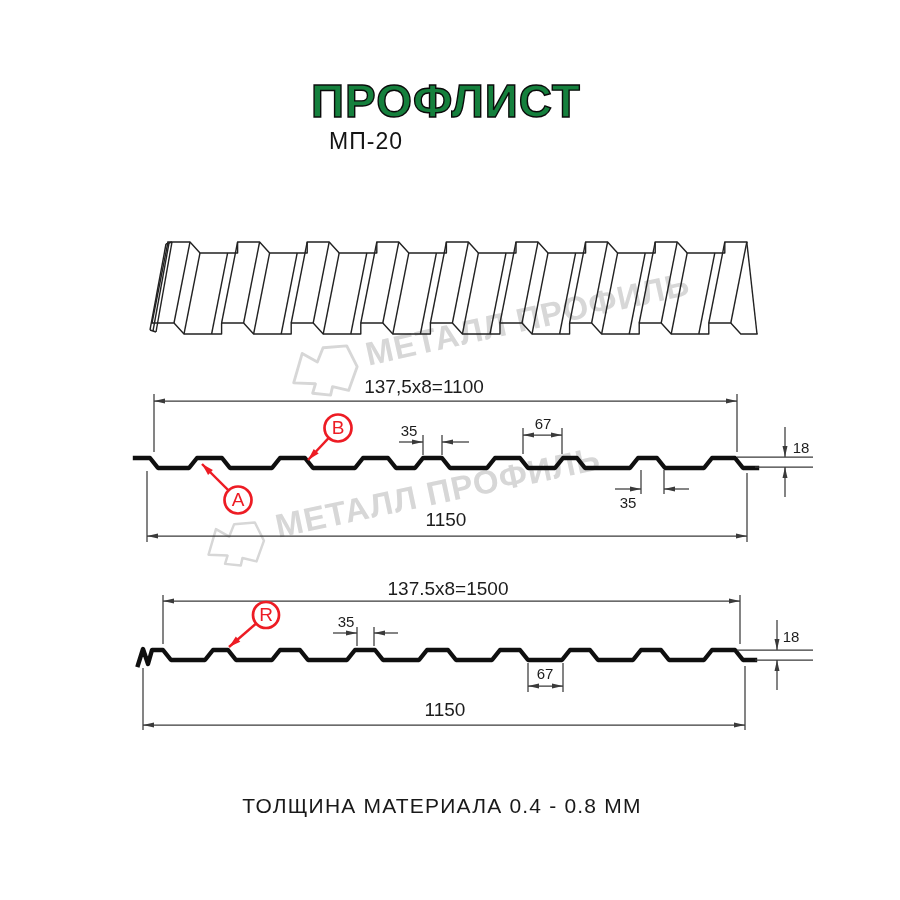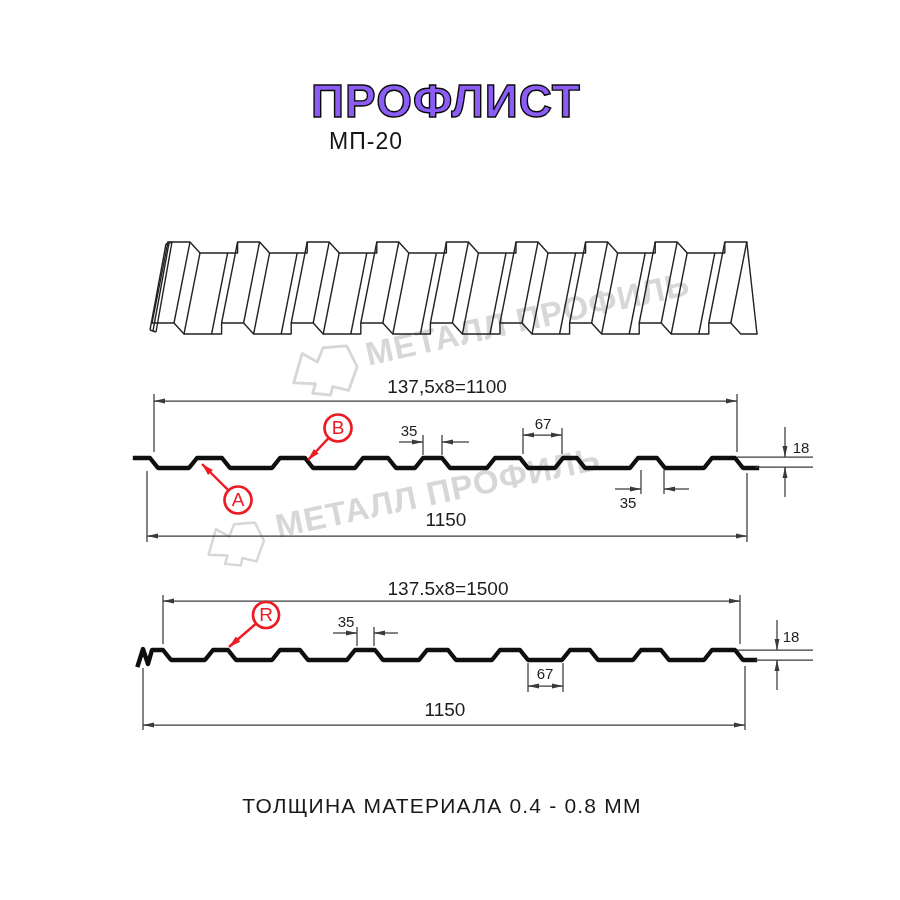--- a/index.html
+++ b/index.html
@@ -1,19 +1,19 @@
 <!DOCTYPE html>
 <html><head>
 <meta charset="utf-8">
 <style>
   html,body{margin:0;padding:0;background:#ffffff;}
   .page{position:relative;width:900px;height:900px;background:#ffffff;overflow:hidden;
         font-family:"Liberation Sans",sans-serif;}
   .title{position:absolute;left:0;top:74px;width:892px;text-align:center;
-         font-size:46px;font-weight:700;letter-spacing:1px;color:#8b5cf6;
+         font-size:46px;font-weight:700;letter-spacing:1px;color:#15803d;
          -webkit-text-stroke:1.4px #0a0a0a;z-index:3;}
   .subtitle{position:absolute;left:0;top:128px;width:732px;text-align:center;
             font-size:23px;font-weight:400;letter-spacing:1px;color:#141414;z-index:3;}
   .caption{position:absolute;left:0;top:794px;width:884px;text-align:center;
            font-size:21px;font-weight:400;letter-spacing:1.2px;color:#191919;z-index:3;}
   .dim{position:absolute;transform:translate(-50%,-50%);color:#1c1c1c;
        font-size:15px;white-space:nowrap;z-index:3;}
   .dim.big{font-size:19px;}
   .callout{position:absolute;transform:translate(-50%,-50%);color:#ed1c24;
            font-size:19px;font-weight:400;z-index:4;}
@@ -160,21 +160,21 @@
         <circle cx="238" cy="500" r="13.5" fill="#ffffff" stroke="#ed1c24" stroke-width="2.7"></circle>
         <line x1="328.7667947601021" y1="437.84875225589116" x2="308" y2="460" stroke="#ed1c24" stroke-width="2.4"></line>
         <path d="M0 0 L-12 -3.4 L-12 3.4 Z" fill="#ed1c24" transform="translate(308,460) rotate(133.1523897340054)"></path>
         <circle cx="338" cy="428" r="13.5" fill="#ffffff" stroke="#ed1c24" stroke-width="2.7"></circle>
         <line x1="256.1672787581221" y1="623.5039751281106" x2="229" y2="647" stroke="#ed1c24" stroke-width="2.4"></line>
         <path d="M0 0 L-12 -3.4 L-12 3.4 Z" fill="#ed1c24" transform="translate(229,647) rotate(139.14462374110428)"></path>
         <circle cx="266" cy="615" r="13" fill="#ffffff" stroke="#ed1c24" stroke-width="2.7"></circle>
       </g>
     </svg>
 
-  <div class="dim big" style="left:447px;top:387px">137,5x8=1100</div>
+  <div class="dim big" style="left:424px;top:387px">137,5x8=1100</div>
   <div class="dim" style="left:409px;top:430px">35</div>
   <div class="dim" style="left:543px;top:423px">67</div>
   <div class="dim" style="left:801px;top:447px">18</div>
   <div class="dim" style="left:628px;top:502px">35</div>
   <div class="dim big" style="left:446px;top:520px">1150</div>
   <div class="callout" style="left:238px;top:500px">A</div>
   <div class="callout" style="left:338px;top:428px">B</div>
 
   <div class="dim big" style="left:448px;top:589px">137.5x8=1500</div>
   <div class="dim" style="left:346px;top:621px">35</div>

